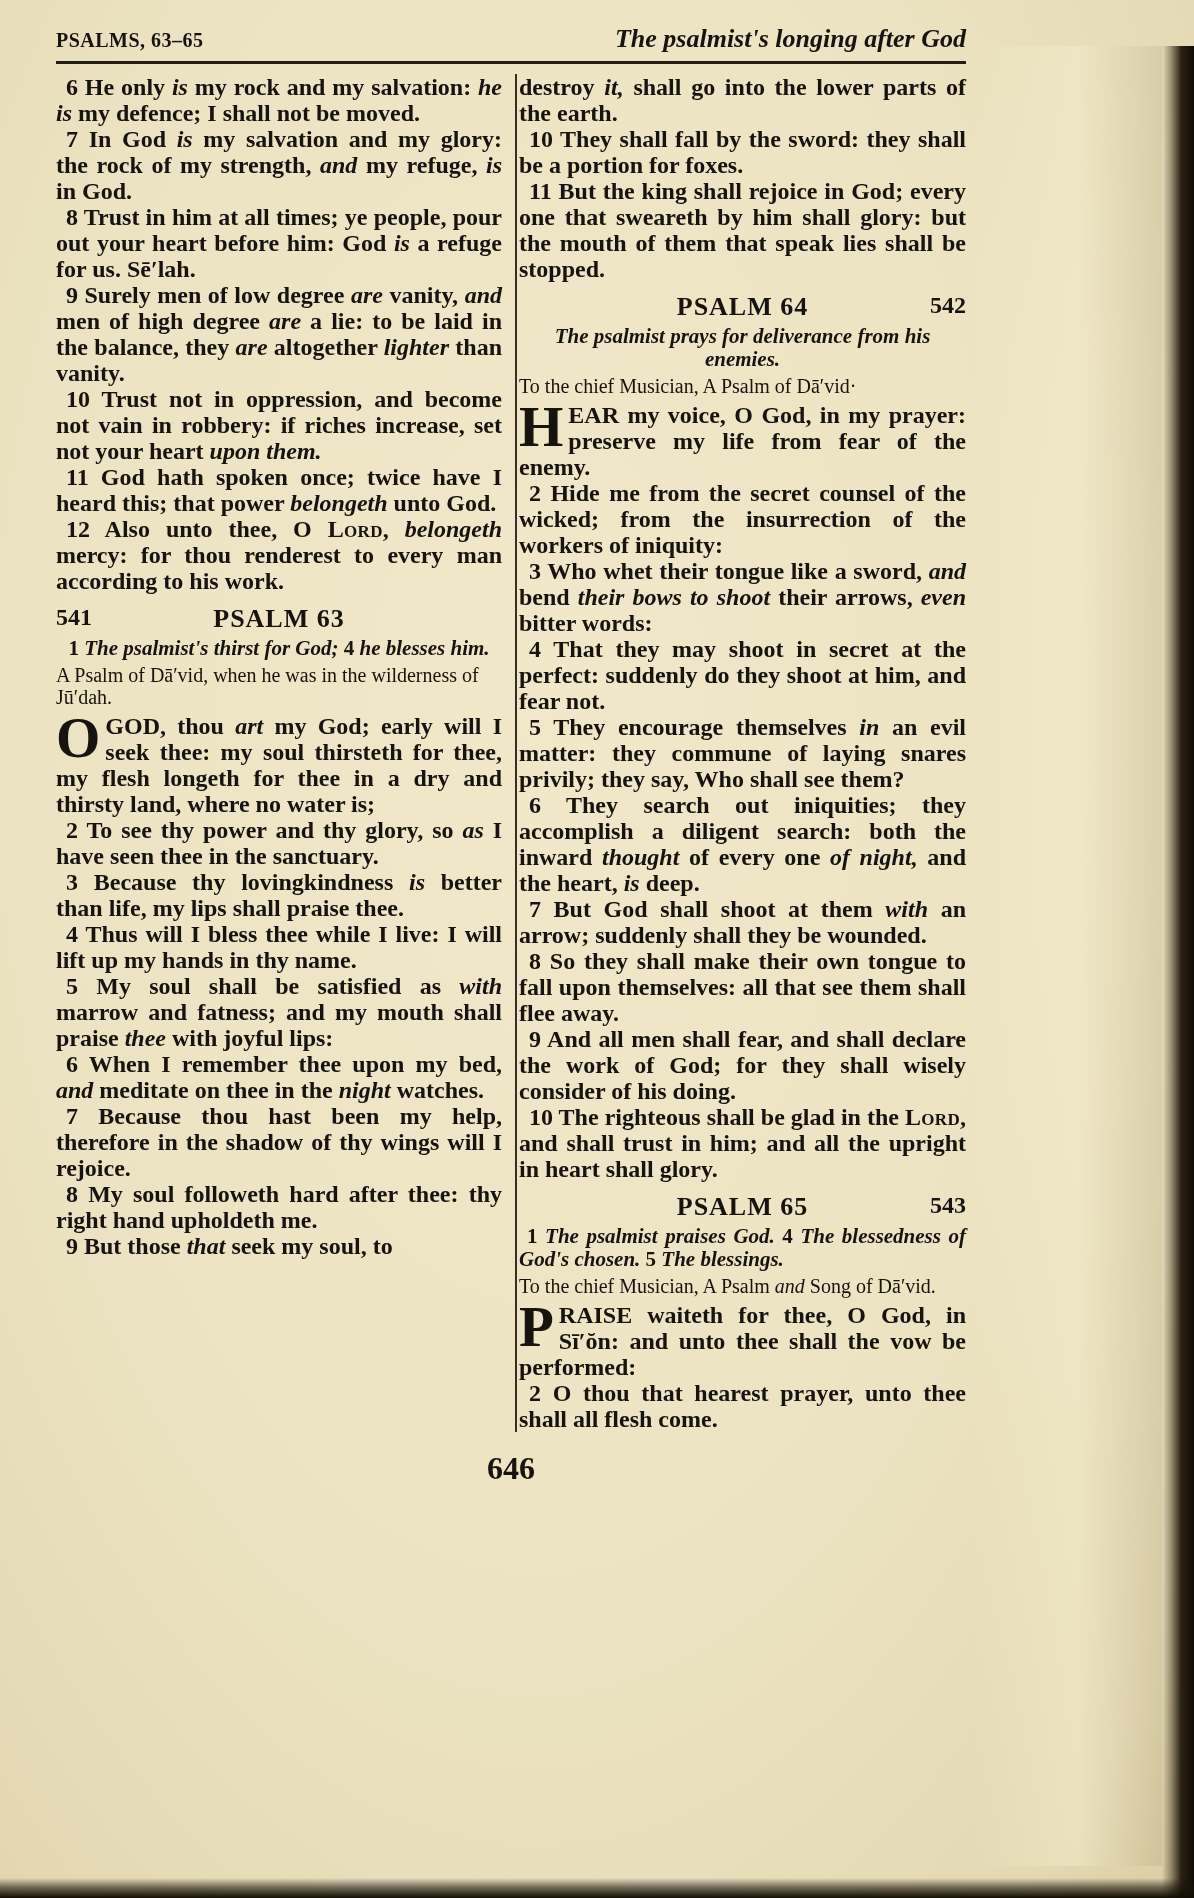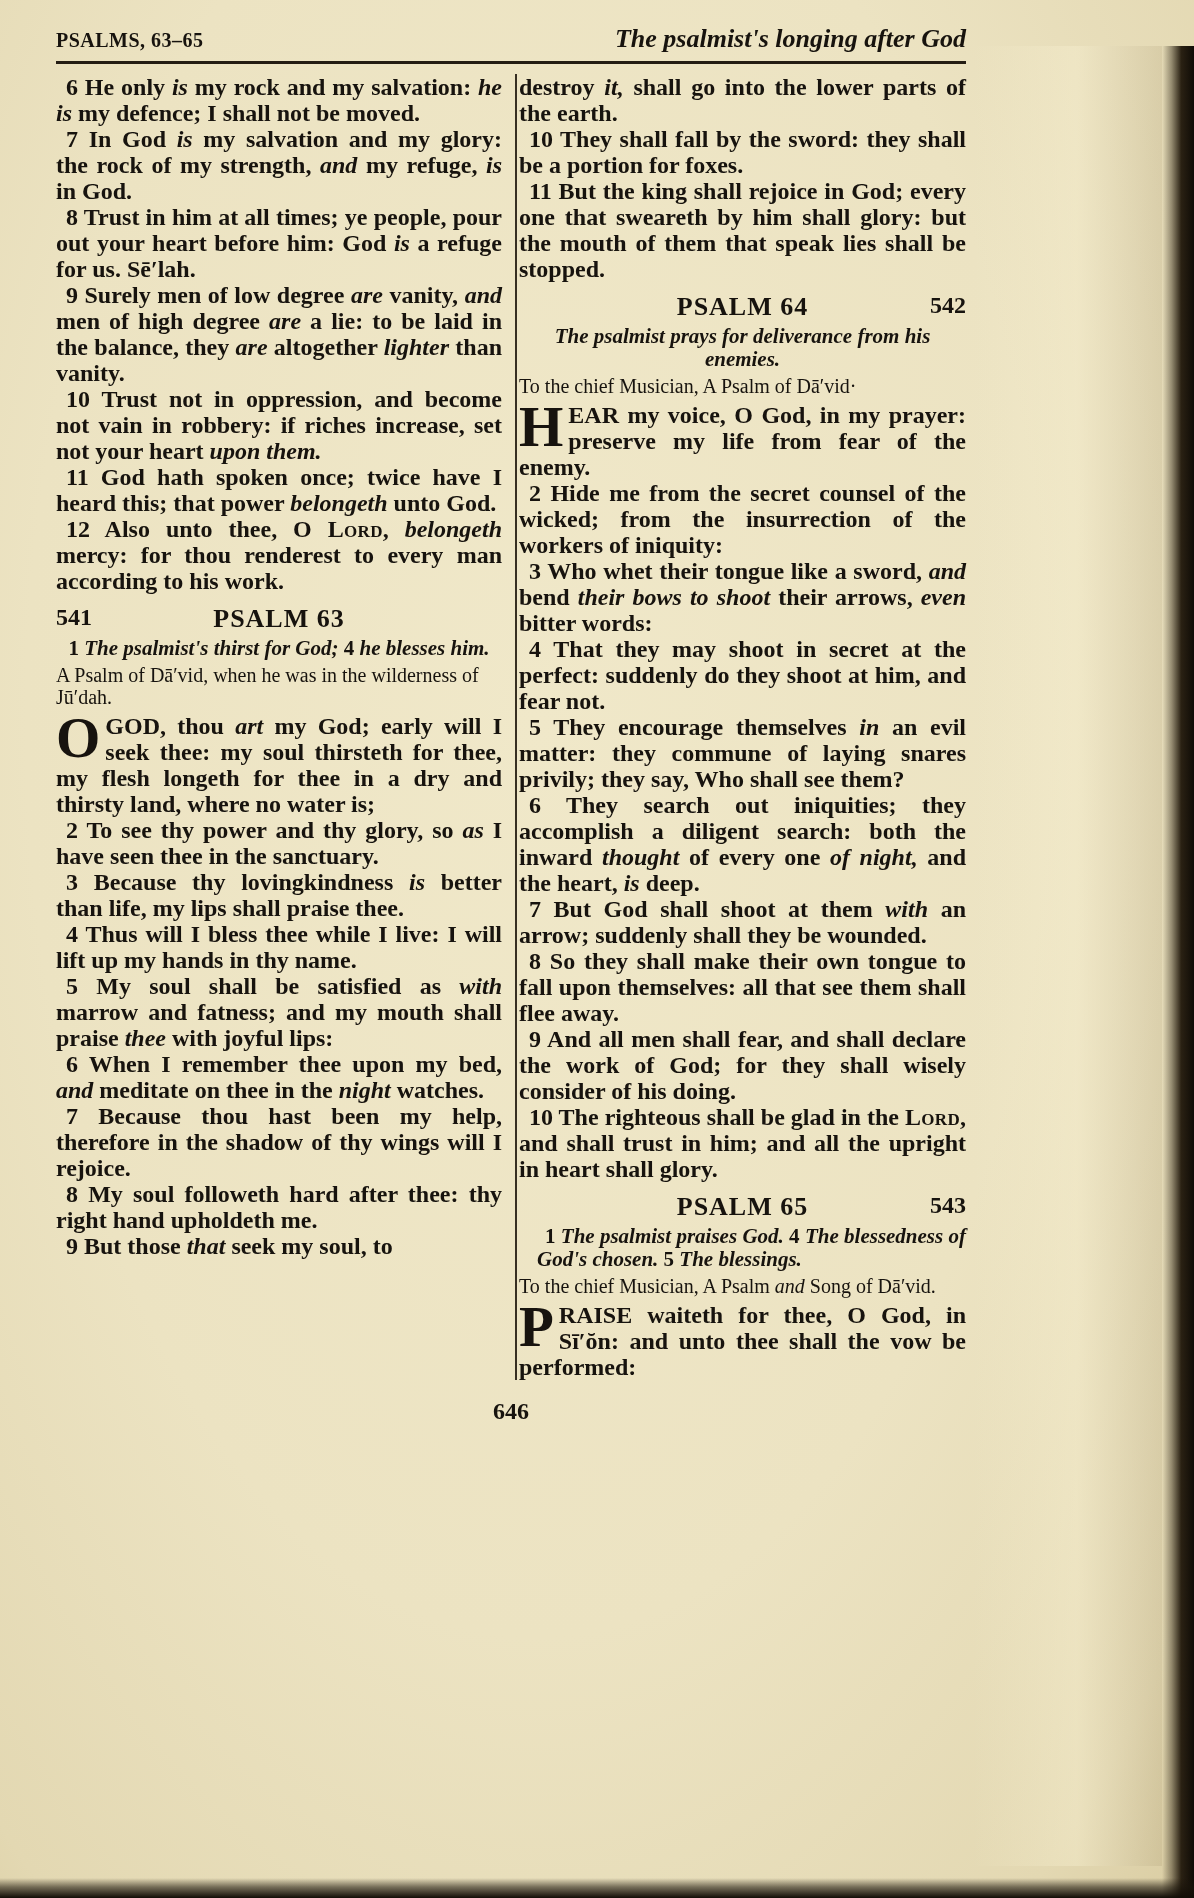--- a/index.html
+++ b/index.html
@@ -28,25 +28,25 @@
   .sc { font-variant:small-caps; letter-spacing:.3px; }
   i { font-style:italic; }
 
   .psalm-heading { display:flex; align-items:flex-start; font-weight:700; margin:10px 0 3px; }
   .ref { font-size:24px; width:52px; }
   .ref-left  { text-align:left; }
   .ref-right { text-align:right; }
   .ptitle { flex:1; text-align:center; font-size:26px; letter-spacing:1px; }
 
   .summary { font-size:21px; line-height:23px; font-weight:700; text-align:center; margin:1px 4px 4px; }
-  .summary.justified { text-align:justify; text-indent:8px; margin-left:18px; margin-right:0; }
+  .summary.justified { text-align:justify; text-indent:8px; margin-left:0; margin-right:0; }
   .attribution { font-size:20px; line-height:22px; font-weight:400; text-align:left; margin:0 0 5px; }
   .attribution-left { text-align:left; }
 
-  .page-number { text-align:center; font-size:24px; font-weight:700; margin-top:18px; }
+  .page-number { text-align:center; font-size:32px; font-weight:700; margin-top:18px; }
 
   .edge-right {
     position:absolute; top:46px; right:0; width:32px; height:1852px;
     background: linear-gradient(90deg, rgba(30,23,13,0) 0%, rgba(48,39,24,.45) 30%, #2a2113 60%, #0f0b06 100%);
   }
   .edge-bottom {
     position:absolute; left:0; bottom:0; width:100%; height:20px;
     background: linear-gradient(180deg, rgba(25,19,10,0) 0%, rgba(25,19,10,.55) 45%, #120d06 100%);
   }
   .margin-band {
@@ -130,20 +130,24 @@
         </div>
 
       <div class="psalm-heading">
         <span class="ref ref-left"></span>
         <span class="ptitle">PSALM 65</span>
         <span class="ref ref-right">543</span>
       </div>
       <p class="summary justified">1 <i>The psalmist praises God.</i> 4 <i>The blessedness of God's chosen.</i> 5 <i>The blessings.</i></p>
       <p class="attribution">To the chief Musician, A Psalm <i>and</i> Song of Dā′vid.</p>
       <p class="verse first-verse"><span class="dropcap">P</span><span>RAISE waiteth for thee, O God, in Sī′ŏn: and unto thee shall the vow be performed:</span></p>
+      <div>
+
+      <p class="verse">2 O thou that hearest prayer, unto thee shall all flesh come.</p>
+        </div>
     </div>
 
   </div>
 
   <div class="page-number">646</div>
 </div>
 
 <div class="margin-band"></div>
 <div class="edge-right"></div>
 <div class="edge-bottom"></div>

